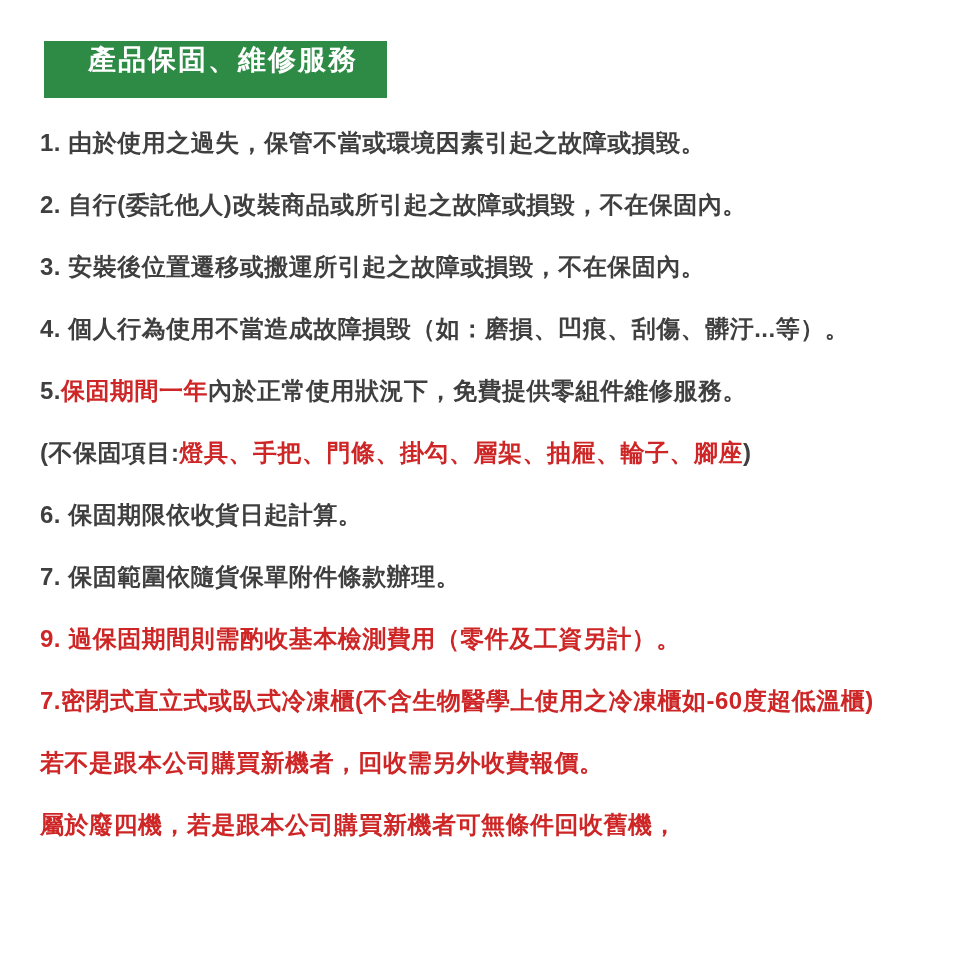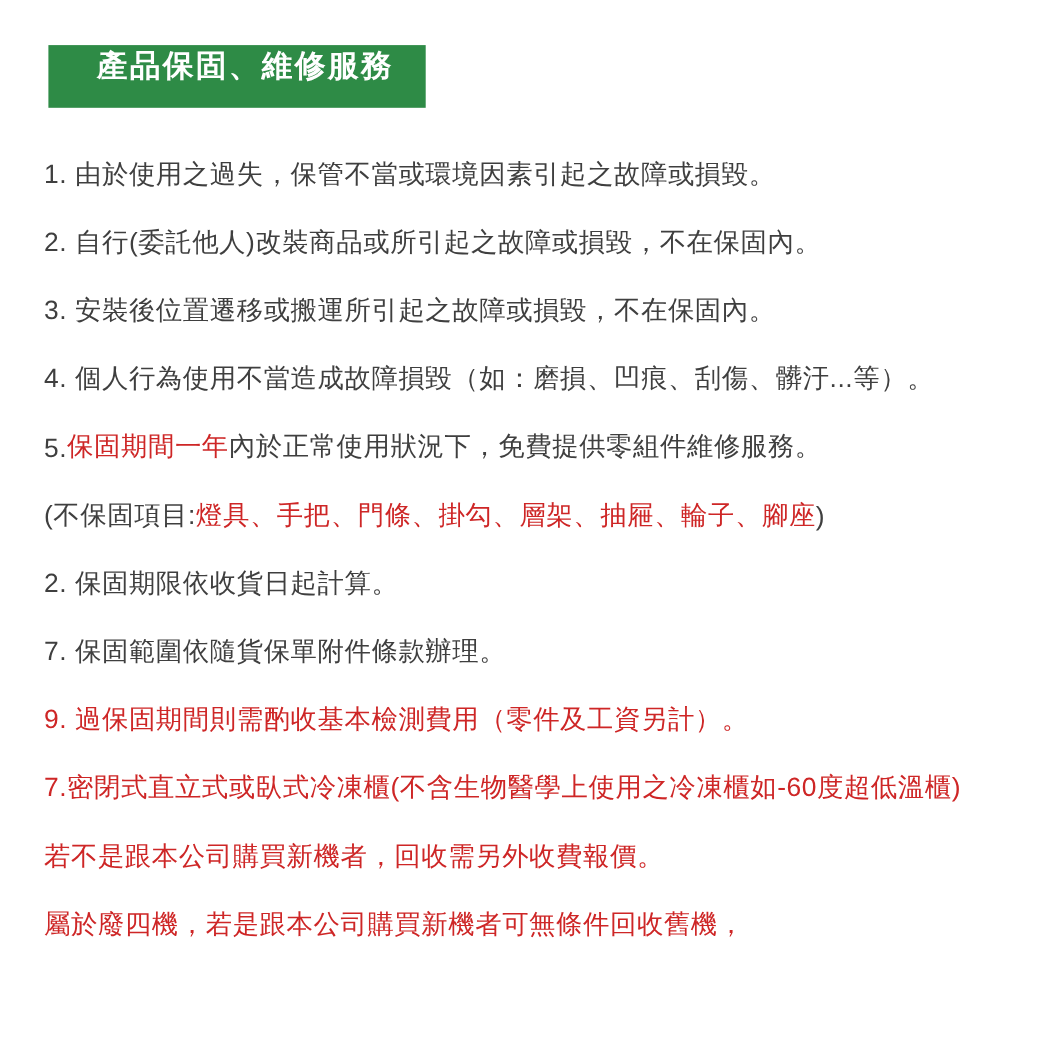--- a/index.html
+++ b/index.html
@@ -35,23 +35,23 @@
   }
   .content {
     position: absolute;
     left: 40px;
     top: 112px;
     right: 10px;
   }
   .line {
     height: 62px;
     display: flex;
-    align-items: flex-end;
+    align-items: center;
     font-size: 24px;
-    font-weight: 400;
+    font-weight: 700;
     letter-spacing: 0.5px;
     white-space: nowrap;
   }
   .seg-dark { color: var(--dark, #3F3F3F); }
   .seg-red  { color: var(--red,  #CE2626); }
 </style>
 </head>
 <body>
 
 <div class="canvas">
@@ -75,21 +75,21 @@
         <span class="seg-dark">5. </span>
         <span class="seg-red">保固期間一年</span>
         <span class="seg-dark">內於正常使用狀況下，免費提供零組件維修服務。</span>
       </div>
       <div class="line">
         <span class="seg-dark">(不保固項目:</span>
         <span class="seg-red">燈具、手把、門條、掛勾、層架、抽屜、輪子、腳座</span>
         <span class="seg-dark">)</span>
       </div>
       <div class="line">
-        <span class="seg-dark">2. 保固期限依收貨日起計算。</span>
+        <span class="seg-dark">6. 保固期限依收貨日起計算。</span>
       </div>
       <div class="line">
         <span class="seg-dark">7. 保固範圍依隨貨保單附件條款辦理。</span>
       </div>
       <div class="line">
         <span class="seg-red">9. 過保固期間則需酌收基本檢測費用（零件及工資另計）。</span>
       </div>
       <div class="line">
         <span class="seg-red">7.密閉式直立式或臥式冷凍櫃(不含生物醫學上使用之冷凍櫃如-60度超低溫櫃)</span>
       </div>

